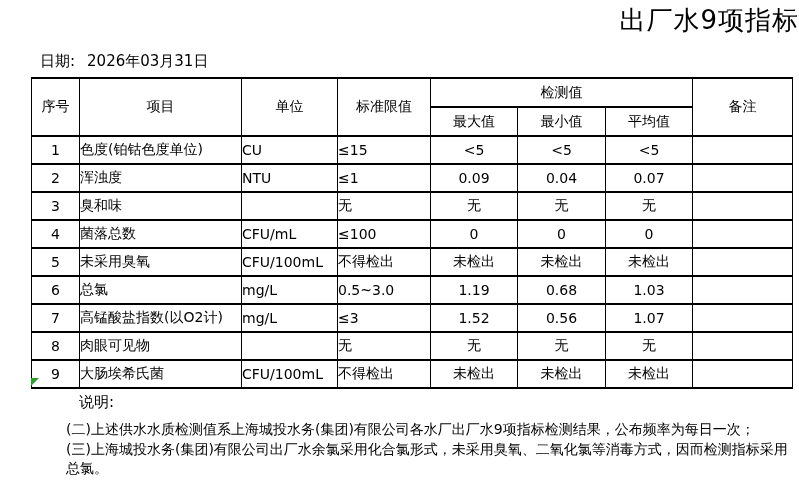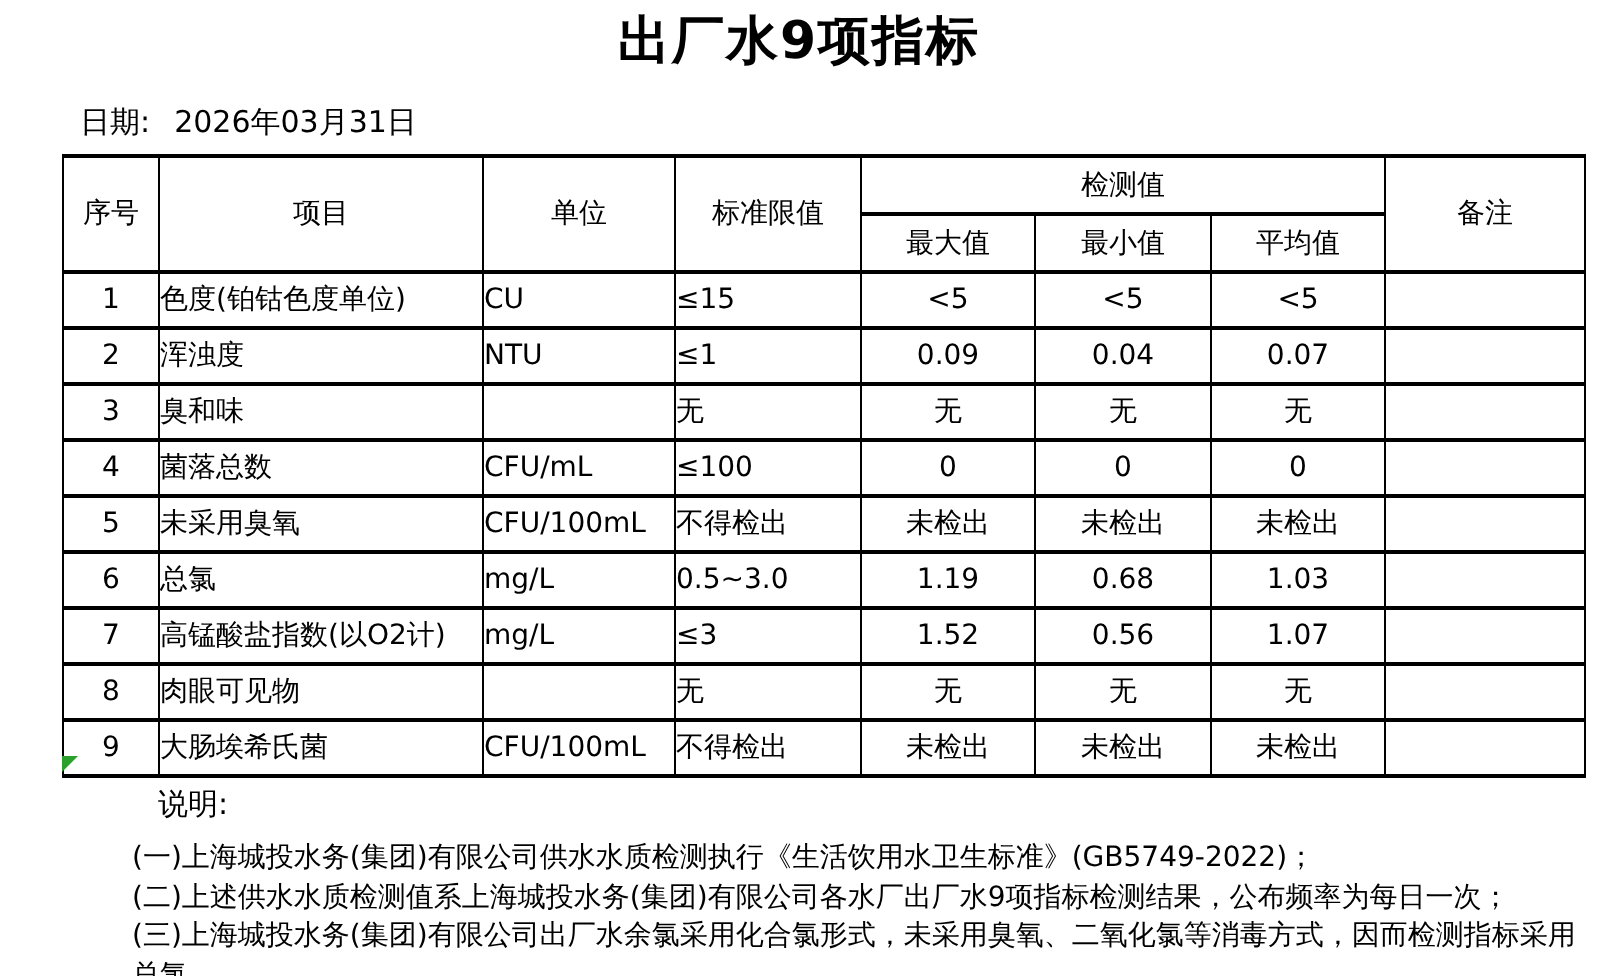--- a/index.html
+++ b/index.html
@@ -4,21 +4,21 @@
 <style>
   html,body { margin:0; padding:0; }
   body {
     width:799px; height:488px;
     background:#ffffff; color:#000000;
     font-family:"DejaVu Sans", sans-serif;
     position:relative; overflow:hidden;
   }
   .page-title {
     position:absolute; top:3px; left:0; width:799px;
-    text-align:center; font-size:26px; font-weight:bold;
+    text-align:right; font-size:26px; font-weight:normal;
     letter-spacing:1px;
   }
   .date-row {
     position:absolute; left:40px; top:52px;
     font-size:15px;
   }
   .date-row .date-value { margin-left:12px; }
   table.report {
     position:absolute; left:31px; top:77px;
     width:761px; border-collapse:collapse; table-layout:fixed;
@@ -174,16 +174,15 @@
         <td class="col-avg">未检出</td>
         <td class="col-remark"></td>
       </tr>
     </tbody>
 </table>
 
 <div class="green-marker" style="border-top: 8px solid rgb(44, 160, 44);"></div>
 
 <div class="notes-heading">说明:</div>
 <div class="notes-body">
-  <div>(一)上海城投水务(集团)有限公司供水水质检测执行《生活饮用水卫生标准》(GB5749-2022)；</div>
   <div>(二)上述供水水质检测值系上海城投水务(集团)有限公司各水厂出厂水9项指标检测结果，公布频率为每日一次；</div>
   <div>(三)上海城投水务(集团)有限公司出厂水余氯采用化合氯形式，未采用臭氧、二氧化氯等消毒方式，因而检测指标采用总氯。</div>
 </div>
 
 </body></html>

